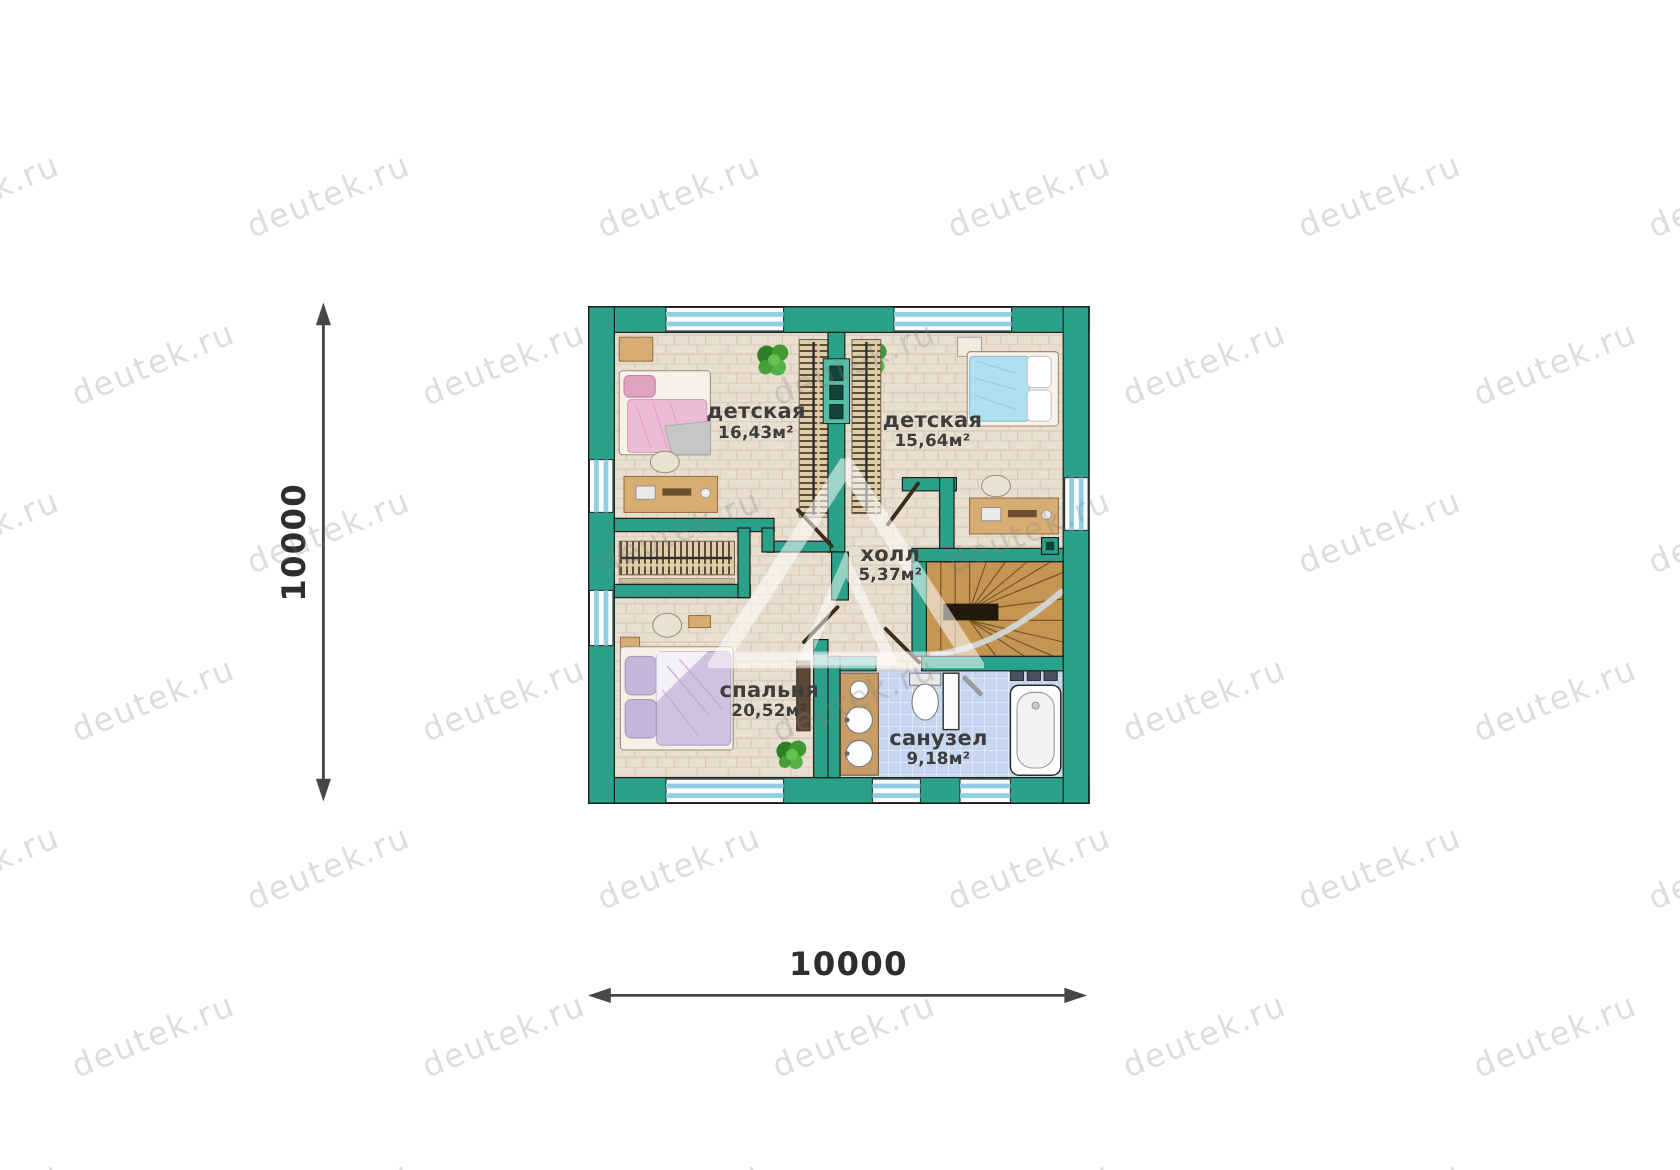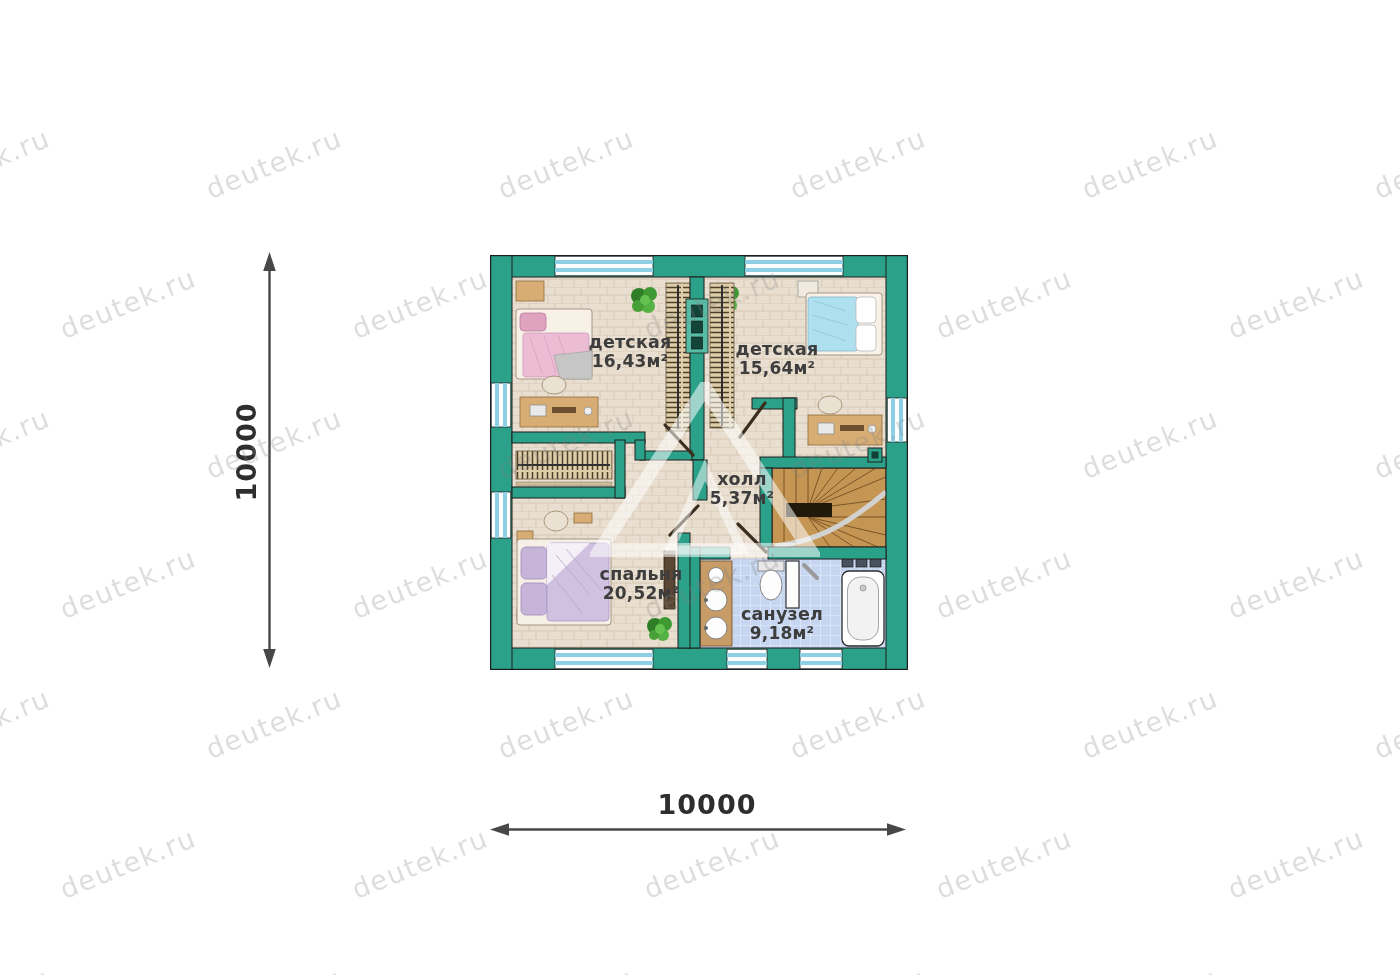--- a/index.html
+++ b/index.html
@@ -10,21 +10,21 @@
   .wall-light{fill:var(--wall-light,#56bca6);stroke:#1f1f1d;stroke-width:.8;}
   .glass{fill:#fbfdfe;stroke:#2a2a2a;stroke-width:.9;}
   .stripe{fill:#8ecfe4;}
   .doorline{stroke:#3a2d1e;stroke-width:3.2;stroke-linecap:round;}
   .wood{fill:#d8ad74;stroke:#8c6a3c;stroke-width:.8;}
   .white-furn{fill:#fdfdfd;stroke:#777;stroke-width:.9;}
   .stepline{stroke:#7a5526;stroke-width:1;}
   .room-label{position:absolute;transform:translate(-50%,-50%);text-align:center;z-index:25;
     color:var(--label-text,#3d3d3d);font-weight:700;line-height:1.1;letter-spacing:.2px;white-space:nowrap;}
   .rl-name{font-size:17.5px;text-align:center;}
-  .rl-area{font-size:17px;}
+  .rl-area{font-size:14px;}
   .dim-label{position:absolute;transform:translate(-50%,-50%);font-size:27px;font-weight:700;
     color:var(--dimension,#2e2e2e);z-index:15;letter-spacing:1px;white-space:nowrap;}
   .dim-label.vertical{transform:translate(-50%,-50%) rotate(-90deg);}
   .brand-wm{position:absolute;inset:0;z-index:20;pointer-events:none;}
   .brand-tri{position:absolute;left:590px;top:382px;}
   .brand-text{position:absolute;left:728px;top:549px;transform:translate(-50%,-50%);font-size:84px;
     font-weight:700;letter-spacing:8px;color:rgba(255,255,255,.5);white-space:nowrap;}
   .brand-tag{position:absolute;left:733px;top:593px;transform:translate(-50%,-50%);font-size:29px;
     font-weight:600;letter-spacing:6px;color:rgba(255,255,255,.58);white-space:nowrap;}
   .wm-layer{position:absolute;inset:0;overflow:hidden;pointer-events:none;z-index:30;}
@@ -292,21 +292,21 @@
   </div>
 
   <div class="room-label" style="left:630px;top:352px">
     <div class="rl-name">детская</div>
     <div class="rl-area">16,43м²</div>
   </div>
   <div class="room-label" style="left:777px;top:359px">
     <div class="rl-name">детская</div>
     <div class="rl-area">15,64м²</div>
   </div>
-  <div class="room-label" style="left:742px;top:489px">
+  <div class="room-label" style="left:742px;top:471px">
     <div class="rl-name">холл</div>
     <div class="rl-area">5,37м²</div>
   </div>
   <div class="room-label" style="left:641px;top:584px">
     <div class="rl-name">спальня</div>
     <div class="rl-area">20,52м²</div>
   </div>
   <div class="room-label" style="left:782px;top:624px">
     <div class="rl-name">санузел</div>
     <div class="rl-area">9,18м²</div>

